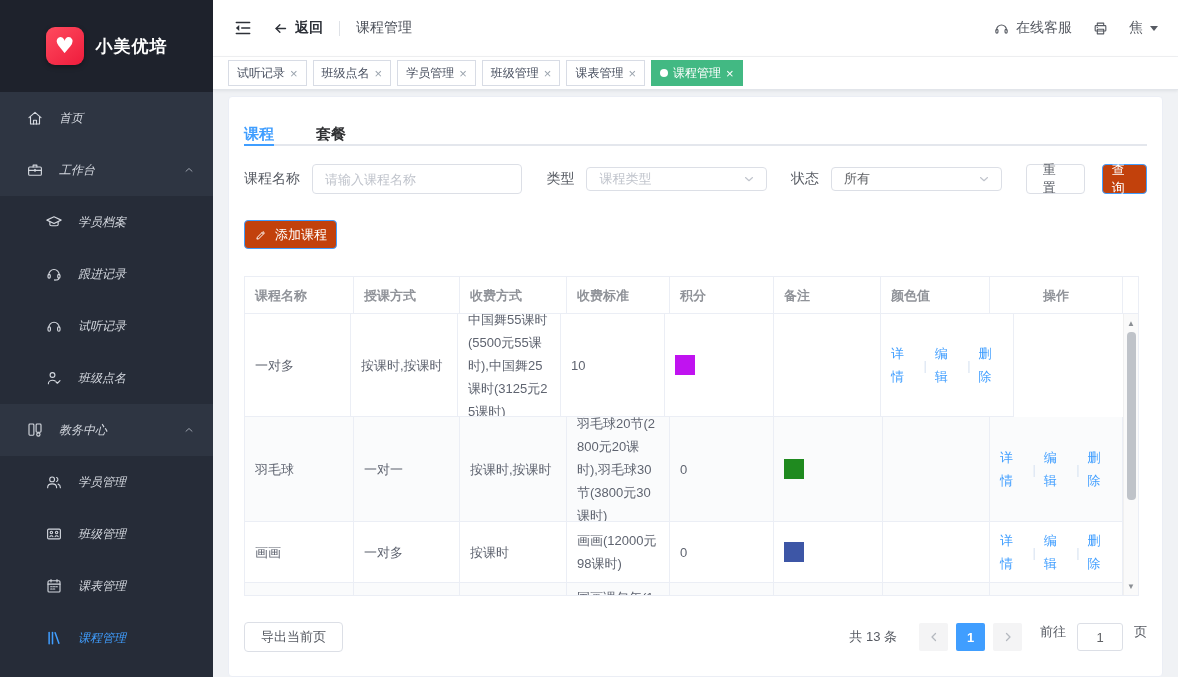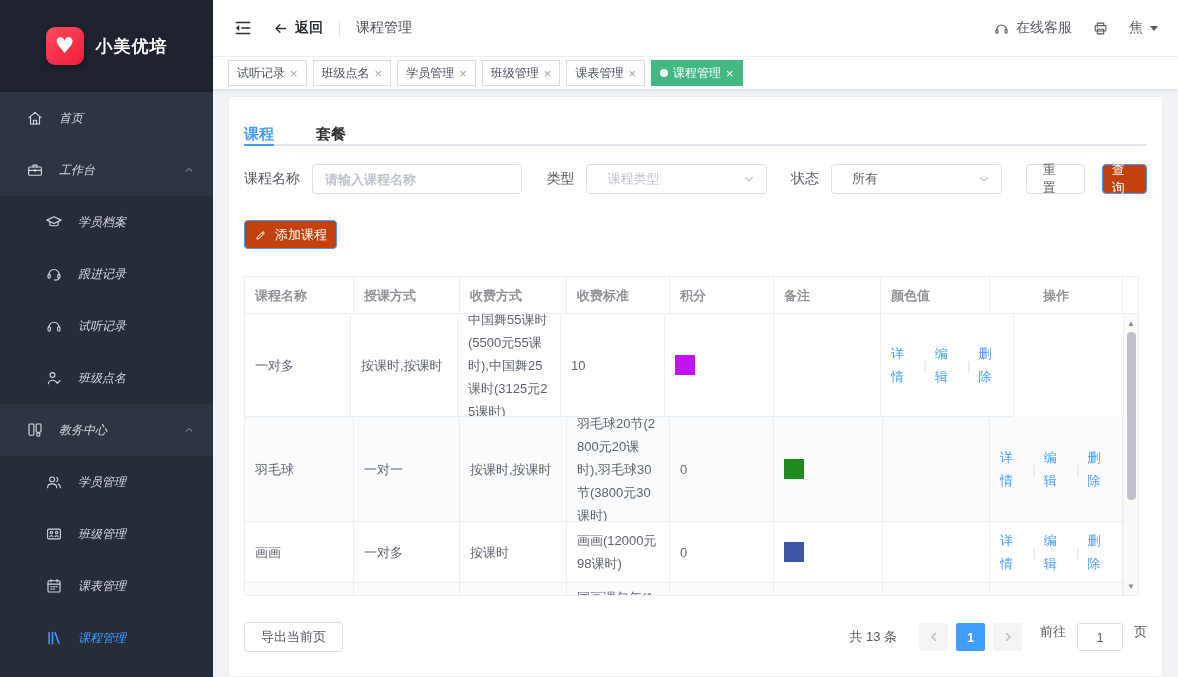--- a/index.html
+++ b/index.html
@@ -47,24 +47,24 @@
   .card { background:#fff; border:1px solid #ebeef5; border-radius:4px; height:100%; padding:28px 15px 0; overflow:hidden; }
 
   .tabs { display:flex; border-bottom:2px solid #e4e7ed; margin-bottom:18px; }
   .tab { font-size:15px; font-weight:bold; color:#303133; margin-right:42px; position:relative; cursor:pointer; }
   .tab.active { color:#409eff; }
   .tab.active::after { content:""; position:absolute; left:0; right:0; bottom:-2px; height:2px; background:#409eff; }
 
   .filter-row { display:flex; align-items:center; font-size:14px; color:#575b63; }
   .f-label { margin-right:12px; flex:none; }
   .f-group { display:flex; align-items:center; margin-right:24px; }
-  .inp { width:220px; height:30px; border:1px solid #dcdfe6; border-radius:4px; display:flex; align-items:center; padding:0 12px; font-size:13px; background:#fff;font-weight:bold; }
+  .inp { width:220px; height:30px; border:1px solid #dcdfe6; border-radius:4px; display:flex; align-items:center; padding:0 12px; font-size:13px; background:#fff; }
   .inp input { border:none; outline:none; width:100%; font:inherit; color:#606266; background:transparent; }
   .inp input::placeholder { color:#c0c4cc; }
-  .select { width:188px; height:30px; border:1px solid #dcdfe6; border-radius:4px; display:flex; align-items:center; justify-content:space-between; padding:0 10px 0 20px; font-size:13px; cursor:pointer; background:#fff;gap:12px; }
+  .select { width:188px; height:24px; border:1px solid #dcdfe6; border-radius:4px; display:flex; align-items:center; justify-content:space-between; padding:0 10px 0 12px; font-size:13px; cursor:pointer; background:#fff;gap:12px; }
   .select .ph { color:#c0c4cc; }
   .select .val { color:#606266; }
   .select .chev { width:14px; height:14px; color:#c0c4cc; }
   .btn { height:30px; border-radius:4px; display:inline-flex; align-items:center; justify-content:center; font-size:13px; cursor:pointer; }
   .btn.plain { border:1px solid #dcdfe6; background:#fff; color:#575b63; padding:0 16px; }
   .btn.primary { background:#c2410c; border:1px solid #409eff; color:#fff; padding:0 9px; }
   .add-btn { margin-top:26px; height:29px; padding:0 13px; gap:7px; font-size:13px; }
   .add-btn .ico { width:14px; height:14px; }
 
   

